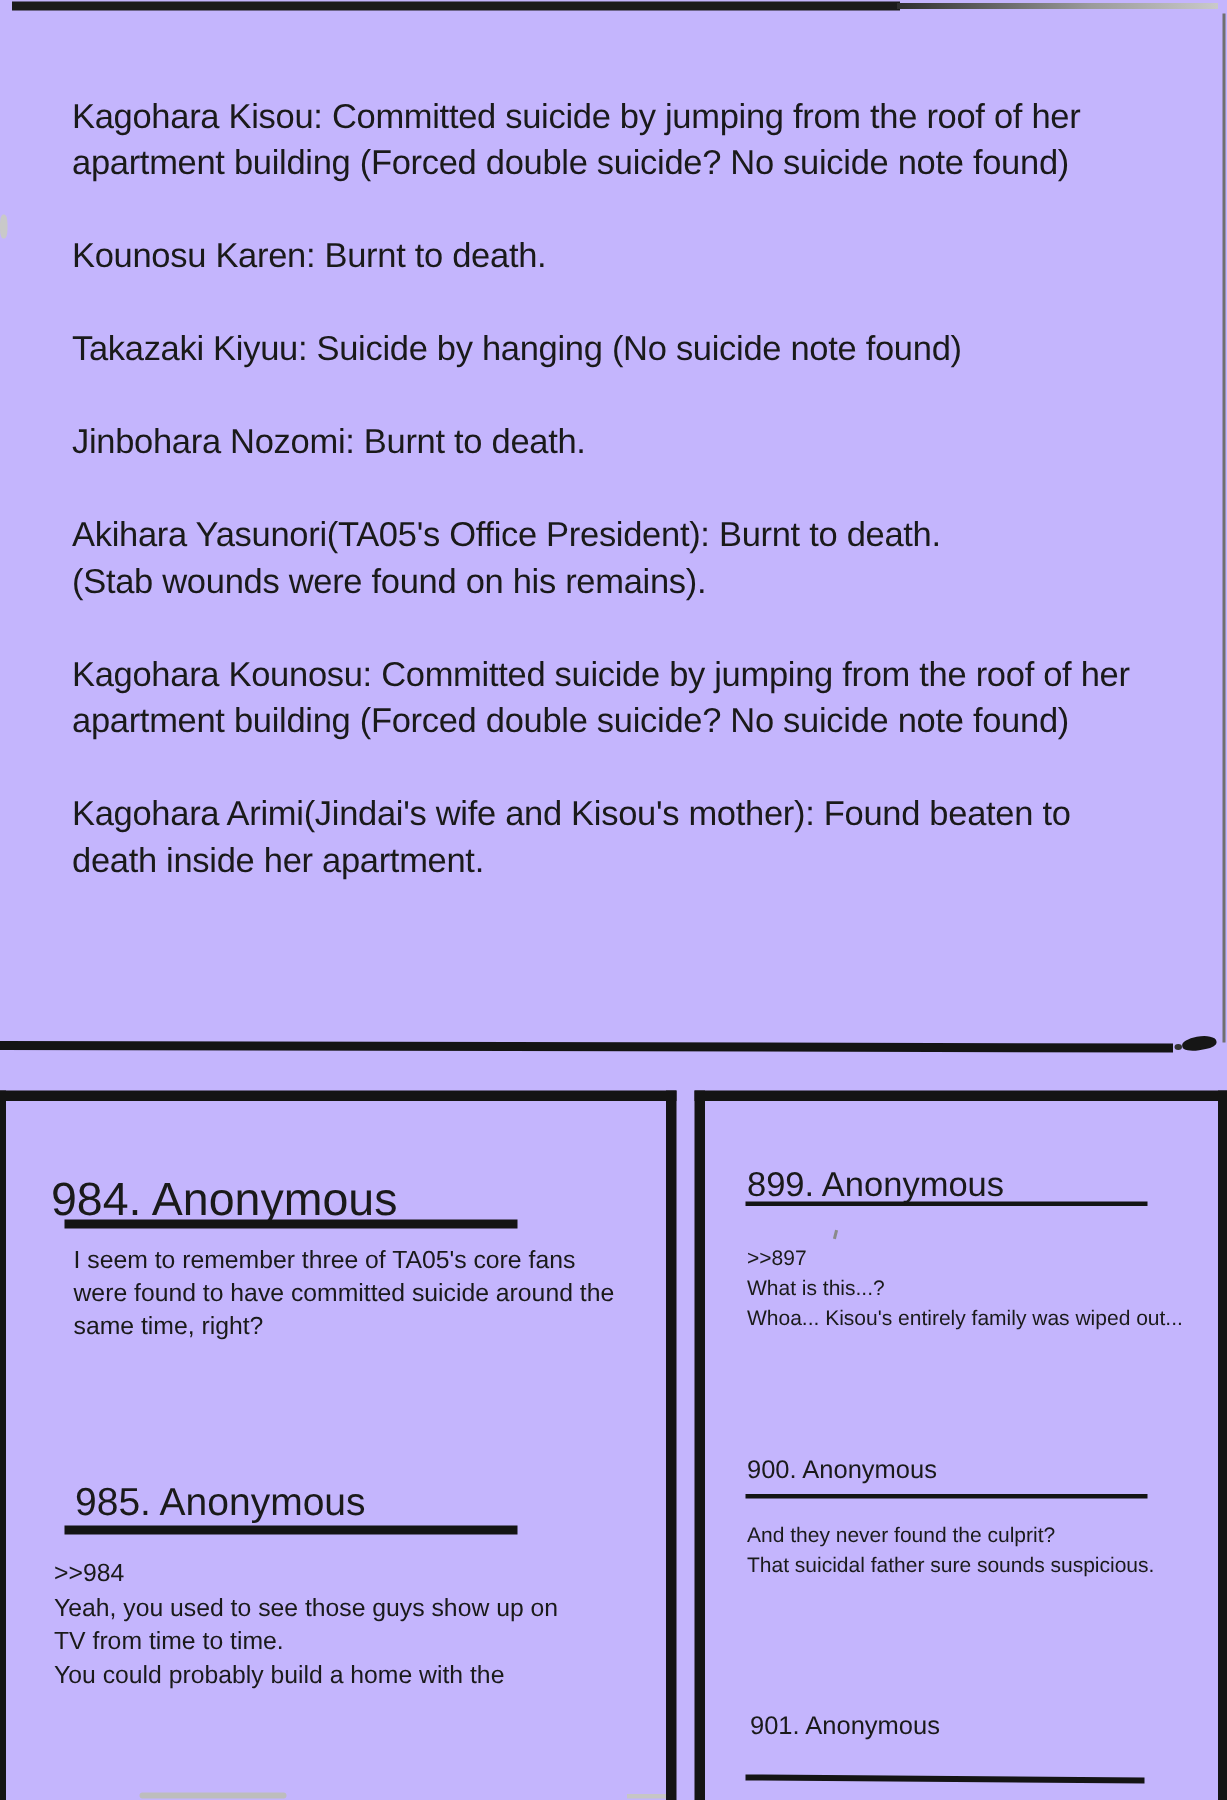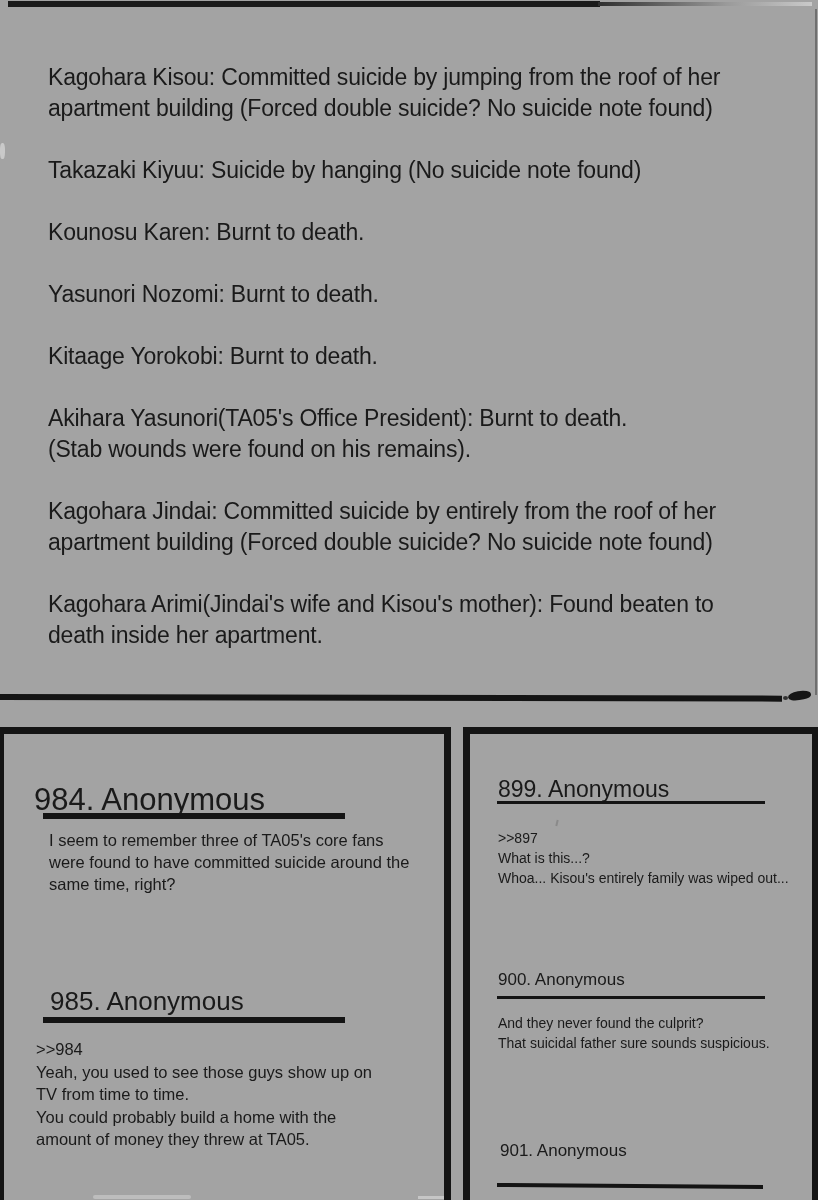--- a/index.html
+++ b/index.html
@@ -1,18 +1,18 @@
 <!DOCTYPE html>
 <html><head>
 <meta charset="utf-8">
 <style>
   html,body{margin:0;padding:0;background:#e8e8e8;}
   #page{
     position:relative;width:818px;height:1200px;margin:0 auto;
-    background:#a3a3a3;overflow:hidden;
+    background:#c4b5fd;overflow:hidden;
     font-family:"Liberation Sans",sans-serif;color:#1a1a1a;
   }
   .ink{background:#141414;position:absolute;}
   
   #top-edge-1{left:8px;top:1px;width:592px;height:6px;background:#1b1b1b;position:absolute;}
   #top-edge-2{left:598px;top:2px;width:214px;height:4px;background:linear-gradient(90deg,#2e2e2e,#9a9a9a 60%,#c9c9c9);position:absolute;}
   #right-edge{left:815px;top:9px;width:2px;height:686px;background:#6f6f6f;position:absolute;}
   #left-artifact{left:0;top:143px;width:5px;height:16px;background:#c9c9c9;border-radius:40%;position:absolute;}
   #tick-artifact{left:556px;top:820px;width:2px;height:6px;background:#8a8a8a;transform:rotate(14deg);position:absolute;}
   #smudge-1{left:93px;top:1195px;width:98px;height:4px;background:#bdbdbd;border-radius:2px;position:absolute;}
@@ -59,37 +59,34 @@
   <div id="top-edge-2"></div>
   <div id="right-edge"></div>
   <div id="left-artifact"></div>
 
   <section id="death-list">
     <p class="entry">
       <span>Kagohara Kisou: Committed suicide by jumping from the roof of her</span><br>
       <span>apartment building (Forced double suicide? No suicide note found)</span>
     </p>
     <p class="entry">
+      <span>Kounosu Karen: Burnt to death.</span>
+    </p>
+    <p class="entry">
       <span>Takazaki Kiyuu: Suicide by hanging (No suicide note found)</span>
     </p>
     <p class="entry">
-      <span>Kounosu Karen: Burnt to death.</span>
-    </p>
-    <p class="entry">
-      <span>Yasunori Nozomi: Burnt to death.</span>
-    </p>
-    <p class="entry">
-      <span>Kitaage Yorokobi: Burnt to death.</span>
+      <span>Jinbohara Nozomi: Burnt to death.</span>
     </p>
     <p class="entry">
       <span>Akihara Yasunori(TA05's Office President): Burnt to death.</span><br>
       <span>(Stab wounds were found on his remains).</span>
     </p>
     <p class="entry">
-      <span>Kagohara Jindai: Committed suicide by entirely from the roof of her</span><br>
+      <span>Kagohara Kounosu: Committed suicide by jumping from the roof of her</span><br>
       <span>apartment building (Forced double suicide? No suicide note found)</span>
     </p>
     <p class="entry">
       <span>Kagohara Arimi(Jindai's wife and Kisou's mother): Found beaten to</span><br>
       <span>death inside her apartment.</span>
     </p>
   </section>
 
   <div id="divider" class="ink"></div>
   <div id="divider-dot"></div>
@@ -111,21 +108,20 @@
     <div>same time, right?</div>
   </div>
 
   <div id="h985" class="ph">985. Anonymous</div>
   <div id="u985" class="pu"></div>
   <div id="b985" class="pb">
     <div>&gt;&gt;984</div>
     <div>Yeah, you used to see those guys show up on</div>
     <div>TV from time to time.</div>
     <div>You could probably build a home with the</div>
-    <div>amount of money they threw at TA05.</div>
   </div>
 
   <div id="h899" class="ph">899. Anonymous</div>
   <div id="u899" class="pu"></div>
   <div id="b899" class="pb">
     <div>&gt;&gt;897</div>
     <div>What is this...?</div>
     <div>Whoa... Kisou's entirely family was wiped out...</div>
   </div>
   <div id="tick-artifact"></div>

